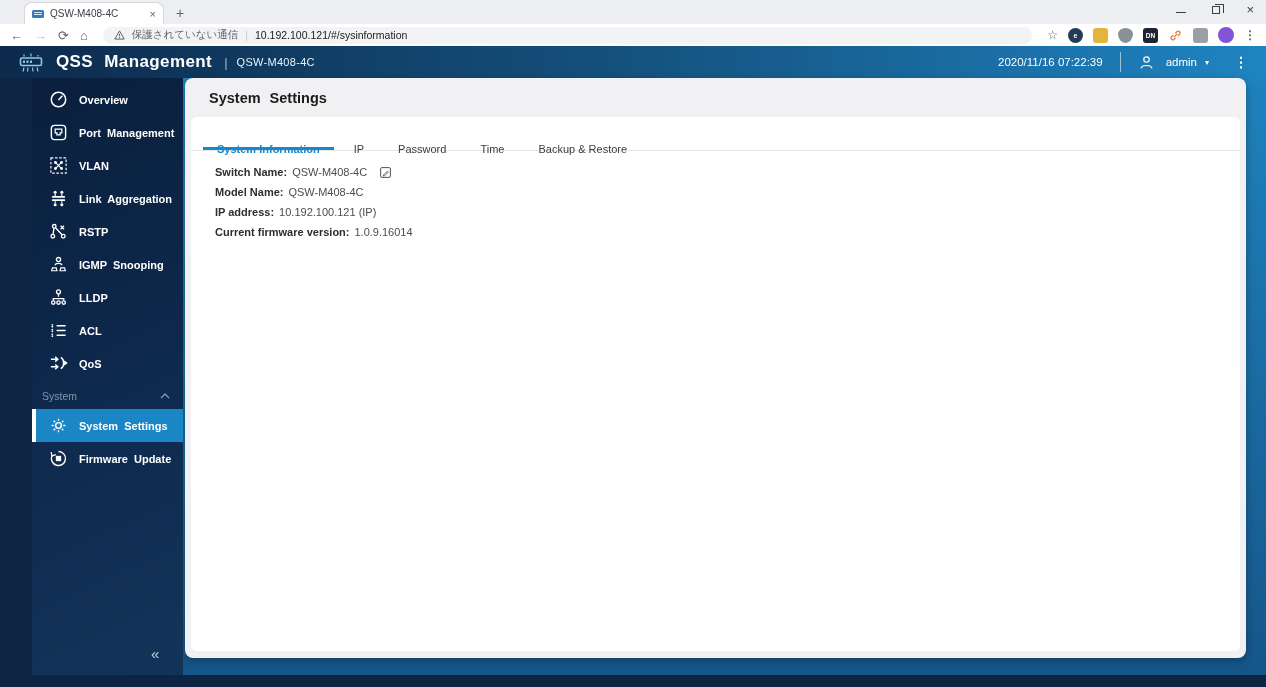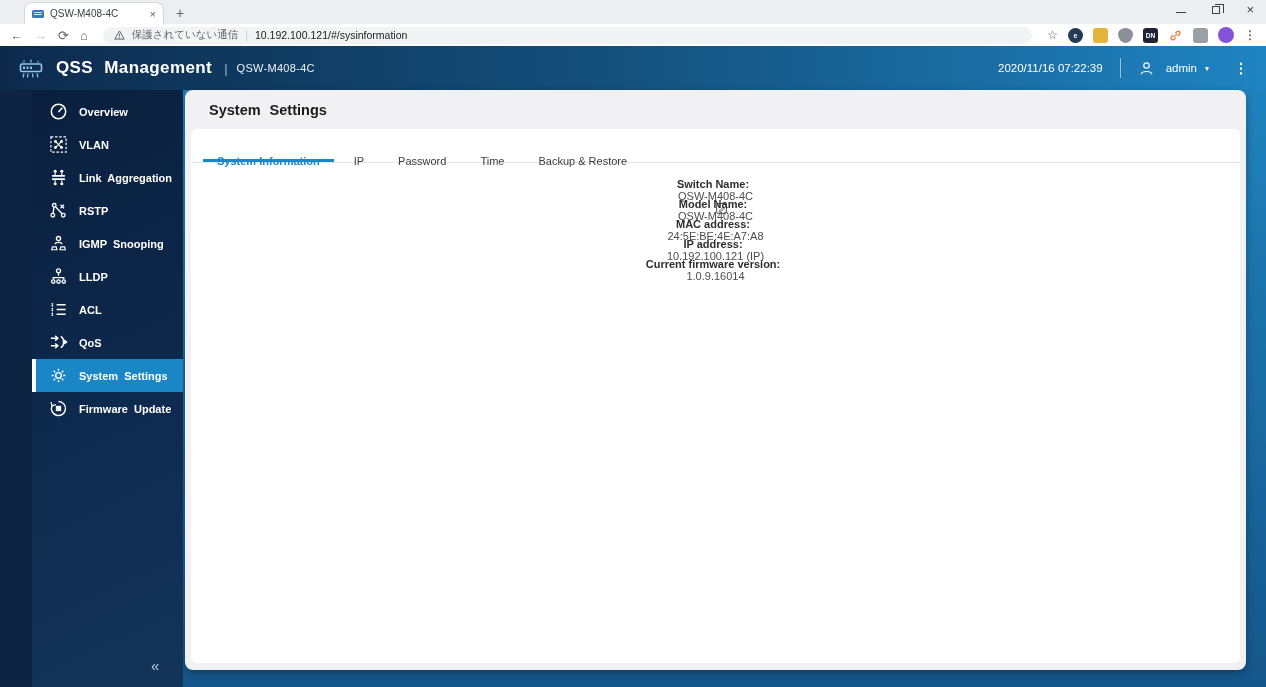--- a/index.html
+++ b/index.html
@@ -36,21 +36,21 @@
   .ext.e2 { background:#e5b43c; border-radius:3px; }
   .ext.e3 { background:#8a8f98; border-radius:50% 50% 50% 50% / 40% 40% 60% 60%; }
   .ext.e4 { background:#1e2433; border-radius:3px; font-size:6.5px; }
   .ext.e5 { background:transparent; color:#e8772e; font-size:13px; }
   .ext.e6 { background:#9aa0a6; border-radius:3px; }
   .avatar { width:16px; height:16px; border-radius:50%; background:#8453d8; cursor:pointer;
     display:flex; align-items:center; justify-content:center; font-size:7px; color:#fff; }
   .menu-dots { color:#5f6368; font-size:12px; font-weight:bold; cursor:pointer; }
 
   
-  .appheader { height:44px; background:linear-gradient(90deg,#0d2a4c 0%,#14507c 48%,#1f84c2 100%);
+  .appheader { height:32px; background:linear-gradient(90deg,#0d2a4c 0%,#14507c 48%,#1f84c2 100%);
     display:flex; align-items:center; padding:0 18px; }
   .logo { width:26px; height:22px; display:flex; margin-right:12px; }
   .apptitle { color:#fff; font-weight:bold; font-size:17px; letter-spacing:.4px; word-spacing:6px; }
   .hdr-sep { color:#9db8cc; font-size:13px; margin:0 9px 0 12px; }
   .devname { color:#e9f2f9; font-size:11px; letter-spacing:.3px; }
   .hdr-right { margin-left:auto; display:flex; align-items:center; gap:11px; color:#fff; font-size:11.5px; }
   .vdiv { width:1px; height:20px; background:rgba(255,255,255,.55); margin:0 6px; }
   .usericon { width:17px; height:17px; display:flex; }
   .user-caret { font-size:8px; margin-left:-3px; }
   .hdr-dots { font-size:14px; font-weight:bold; margin-left:14px; cursor:pointer; }
@@ -74,21 +74,21 @@
     overflow:hidden; box-shadow:0 3px 8px rgba(0,0,0,.3); }
   .cardtitle { padding:12px 24px 11px; font-size:14.5px; font-weight:bold; color:#1b1b1b; word-spacing:5px; }
   .panel { flex:1; background:#fff; margin:0 6px 7px; border-radius:6px; overflow:hidden; }
   .tabs { display:flex; padding:0 24px; border-bottom:1px solid #e4e5e7; height:34px; gap:30px; }
   .tabitem { font-size:11px; color:#3c3c3c; display:flex; align-items:center; position:relative;
     padding:0 2px; cursor:pointer;margin-top:31px; }
   .tabitem.active { color:#1a87c8; font-weight:bold; }
   .tabitem.active::after { content:""; position:absolute; left:-12px; right:-12px; bottom:0;
     height:3px; background:#1a87c8; }
   .fields { padding:15px 24px; }
-  .fieldrow { display:flex; align-items:center; height:20px; font-size:11px;flex-direction:column; }
+  .fieldrow { display:flex; height:20px; font-size:11px; }
   .fieldrow .lbl { font-weight:bold; color:#2e2e2e; margin-right:5px; }
   .fieldrow .val { color:#4c4c4c; }
   .editbtn { margin-left:12px; display:flex; cursor:pointer; }
 </style>
 </head>
 <body>
 
 <div class="browser">
   <div class="tabstrip">
     <div class="tab">
@@ -179,20 +179,29 @@
       <span class="icn">
         <svg viewBox="0 0 20 20" fill="none" stroke="#fff" stroke-width="1.6">
             <circle cx="10" cy="10" r="7.6"></circle>
             <line x1="10" y1="10.5" x2="14" y2="6"></line>
           </svg>
       </span>
       <span>Overview</span>
     </div>
 
 
+    <div class="sideitem">
+      <span class="icn">
+        <svg viewBox="0 0 20 20" fill="none" stroke="#fff" stroke-width="1.5">
+            <rect x="2.5" y="2.5" width="15" height="15" rx="3.5"></rect>
+            <path d="M6.5 6.5h7v4h-1.8v2h-3.4v-2H6.5z" stroke-width="1.3"></path>
+          </svg>
+      </span>
+      <span>Port Management</span>
+    </div>
 
     <div class="sideitem">
       <span class="icn">
         <svg viewBox="0 0 20 20" fill="none" stroke="#fff">
             <rect x="2" y="2" width="16" height="16" stroke-width="1.2" stroke-dasharray="2.6 1.8"></rect>
             <path d="M6.8 6.8l6.4 6.4M13.2 6.8l-6.4 6.4" stroke-width="1.2"></path>
             <circle cx="6.8" cy="6.8" r="1.5" fill="#fff" stroke="none"></circle>
             <circle cx="13.2" cy="6.8" r="1.5" fill="#fff" stroke="none"></circle>
             <circle cx="6.8" cy="13.2" r="1.5" fill="#fff" stroke="none"></circle>
             <circle cx="13.2" cy="13.2" r="1.5" fill="#fff" stroke="none"></circle>
@@ -272,20 +281,26 @@
       <span class="icn">
         <svg viewBox="0 0 20 20" fill="none" stroke="#fff" stroke-width="1.5">
             <path d="M2 5.5h7M6.5 3l2.8 2.5L6.5 8"></path>
             <path d="M2 13.5h7M6.5 11l2.8 2.5-2.8 2.5"></path>
             <path d="M12.5 3.5c4 2.5 4 9.5 0 12M14.5 9.5h3.5M16 7.5l2.5 2-2.5 2"></path>
           </svg>
       </span>
       <span>QoS</span>
     </div>
 
+    <div class="sectionlabel">
+      <span>System</span>
+      <svg width="10" height="6" viewBox="0 0 10 6">
+          <path d="M1 5l4-4 4 4" stroke="#7f97b0" fill="none" stroke-width="1.4"></path>
+        </svg>
+    </div>
 
     <div class="sideitem active">
       <span class="icn">
         <svg viewBox="0 0 20 20" fill="none" stroke="#fff" stroke-width="1.5">
             <circle cx="10" cy="10" r="3"></circle>
             <path d="M10 2.8v2.2M10 15v2.2M2.8 10H5M15 10h2.2M4.9 4.9l1.6 1.6M13.5 13.5l1.6 1.6M15.1 4.9l-1.6 1.6M6.5 13.5l-1.6 1.6"></path>
           </svg>
       </span>
       <span>System Settings</span>
     </div>
@@ -324,24 +339,20 @@
                   <rect x="2" y="2" width="12" height="12" rx="1.5"></rect>
                   <path d="M5.8 10.8l4.6-4.6 1.2 1.2-4.6 4.6-1.6.4z" stroke-width="1"></path>
                 </svg>
             </span>
           </div>
           <div class="fieldrow">
             <span class="lbl">Model Name:</span>
             <span class="val">QSW-M408-4C</span>
           </div>
           <div class="fieldrow">
-            <span class="lbl">MAC address:</span>
-            <span class="val">24:5E:BE:4E:A7:A8</span>
-          </div>
-          <div class="fieldrow">
             <span class="lbl">IP address:</span>
             <span class="val">10.192.100.121 (IP)</span>
           </div>
           <div class="fieldrow">
             <span class="lbl">Current firmware version:</span>
             <span class="val">1.0.9.16014</span>
           </div>
         </div>
       </div>
     </div>

